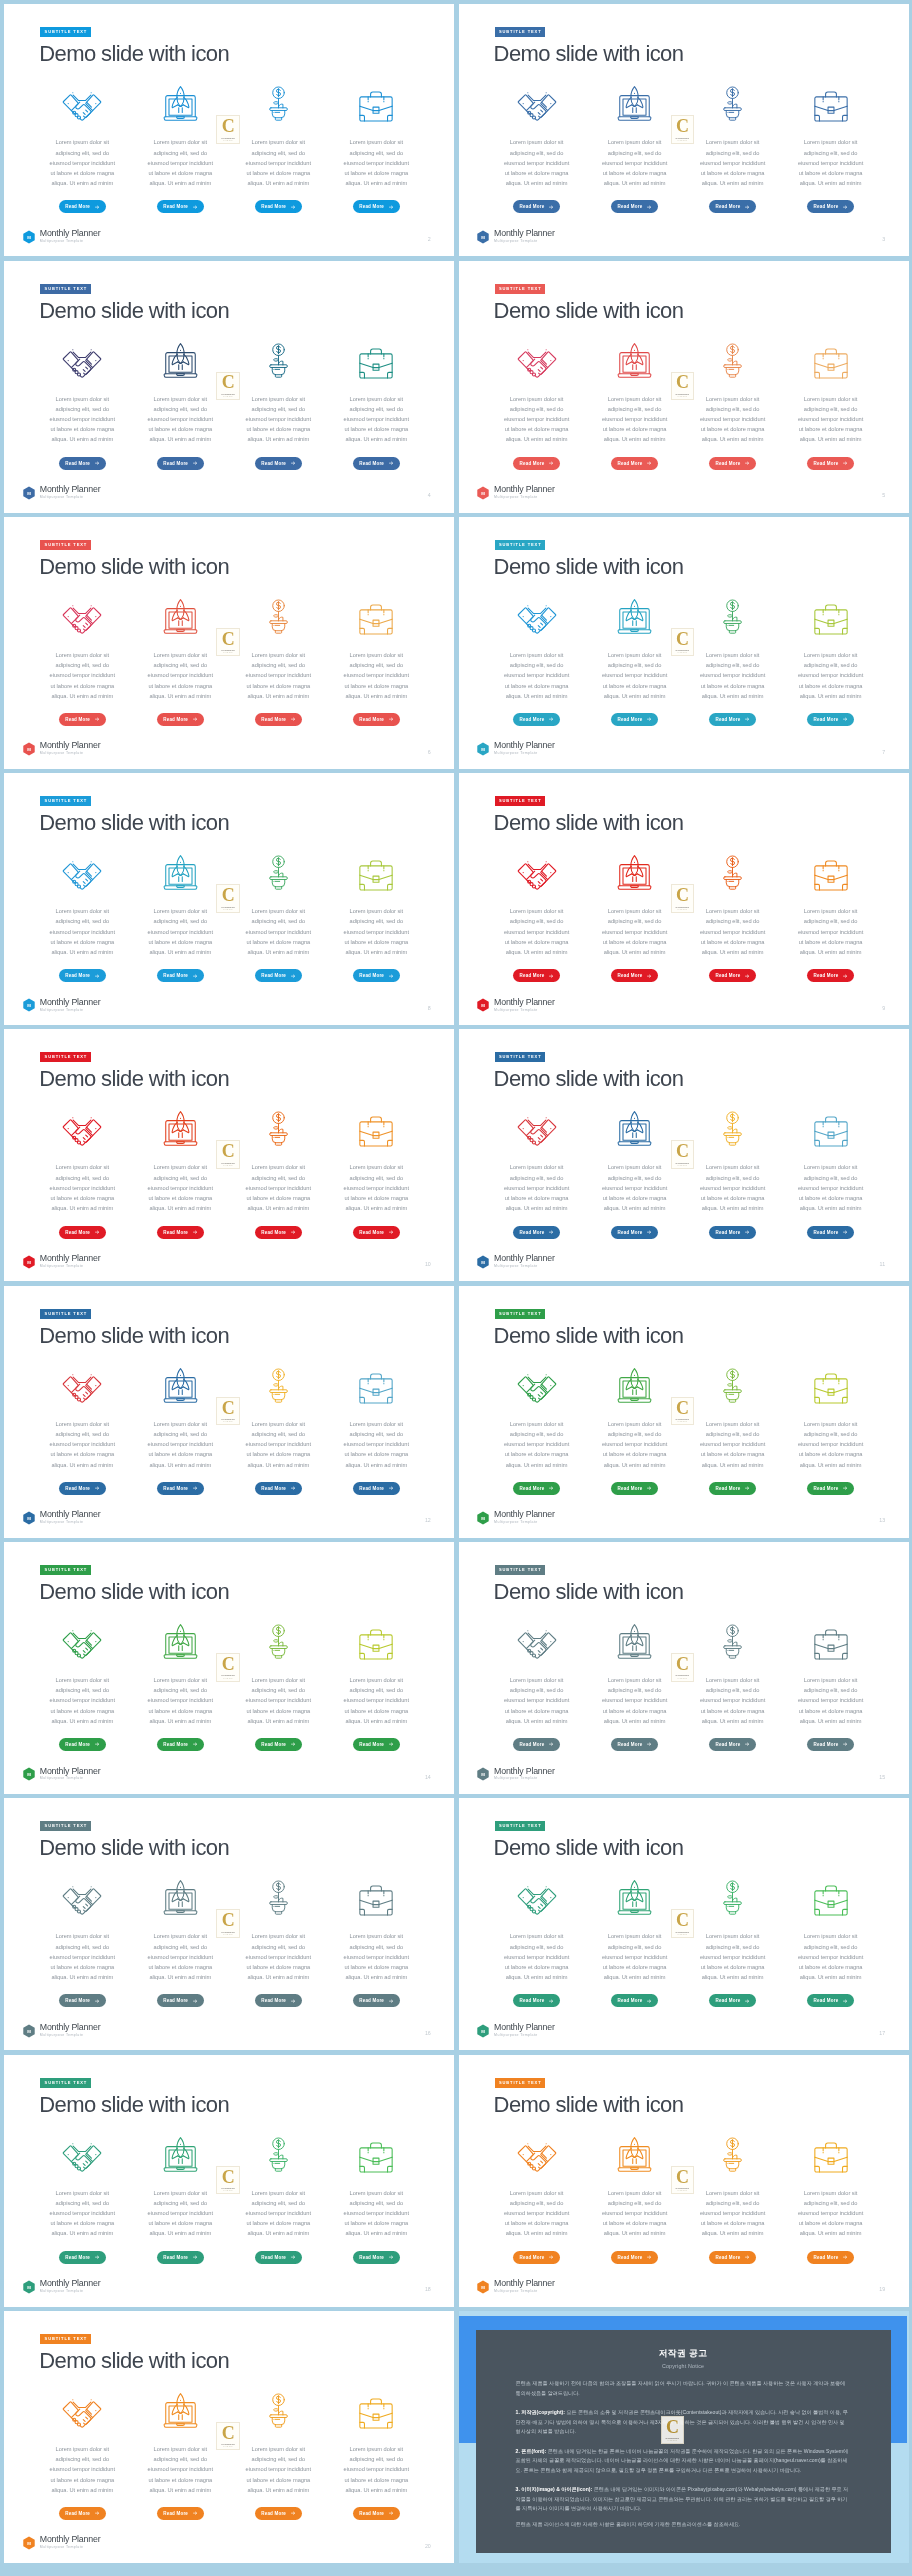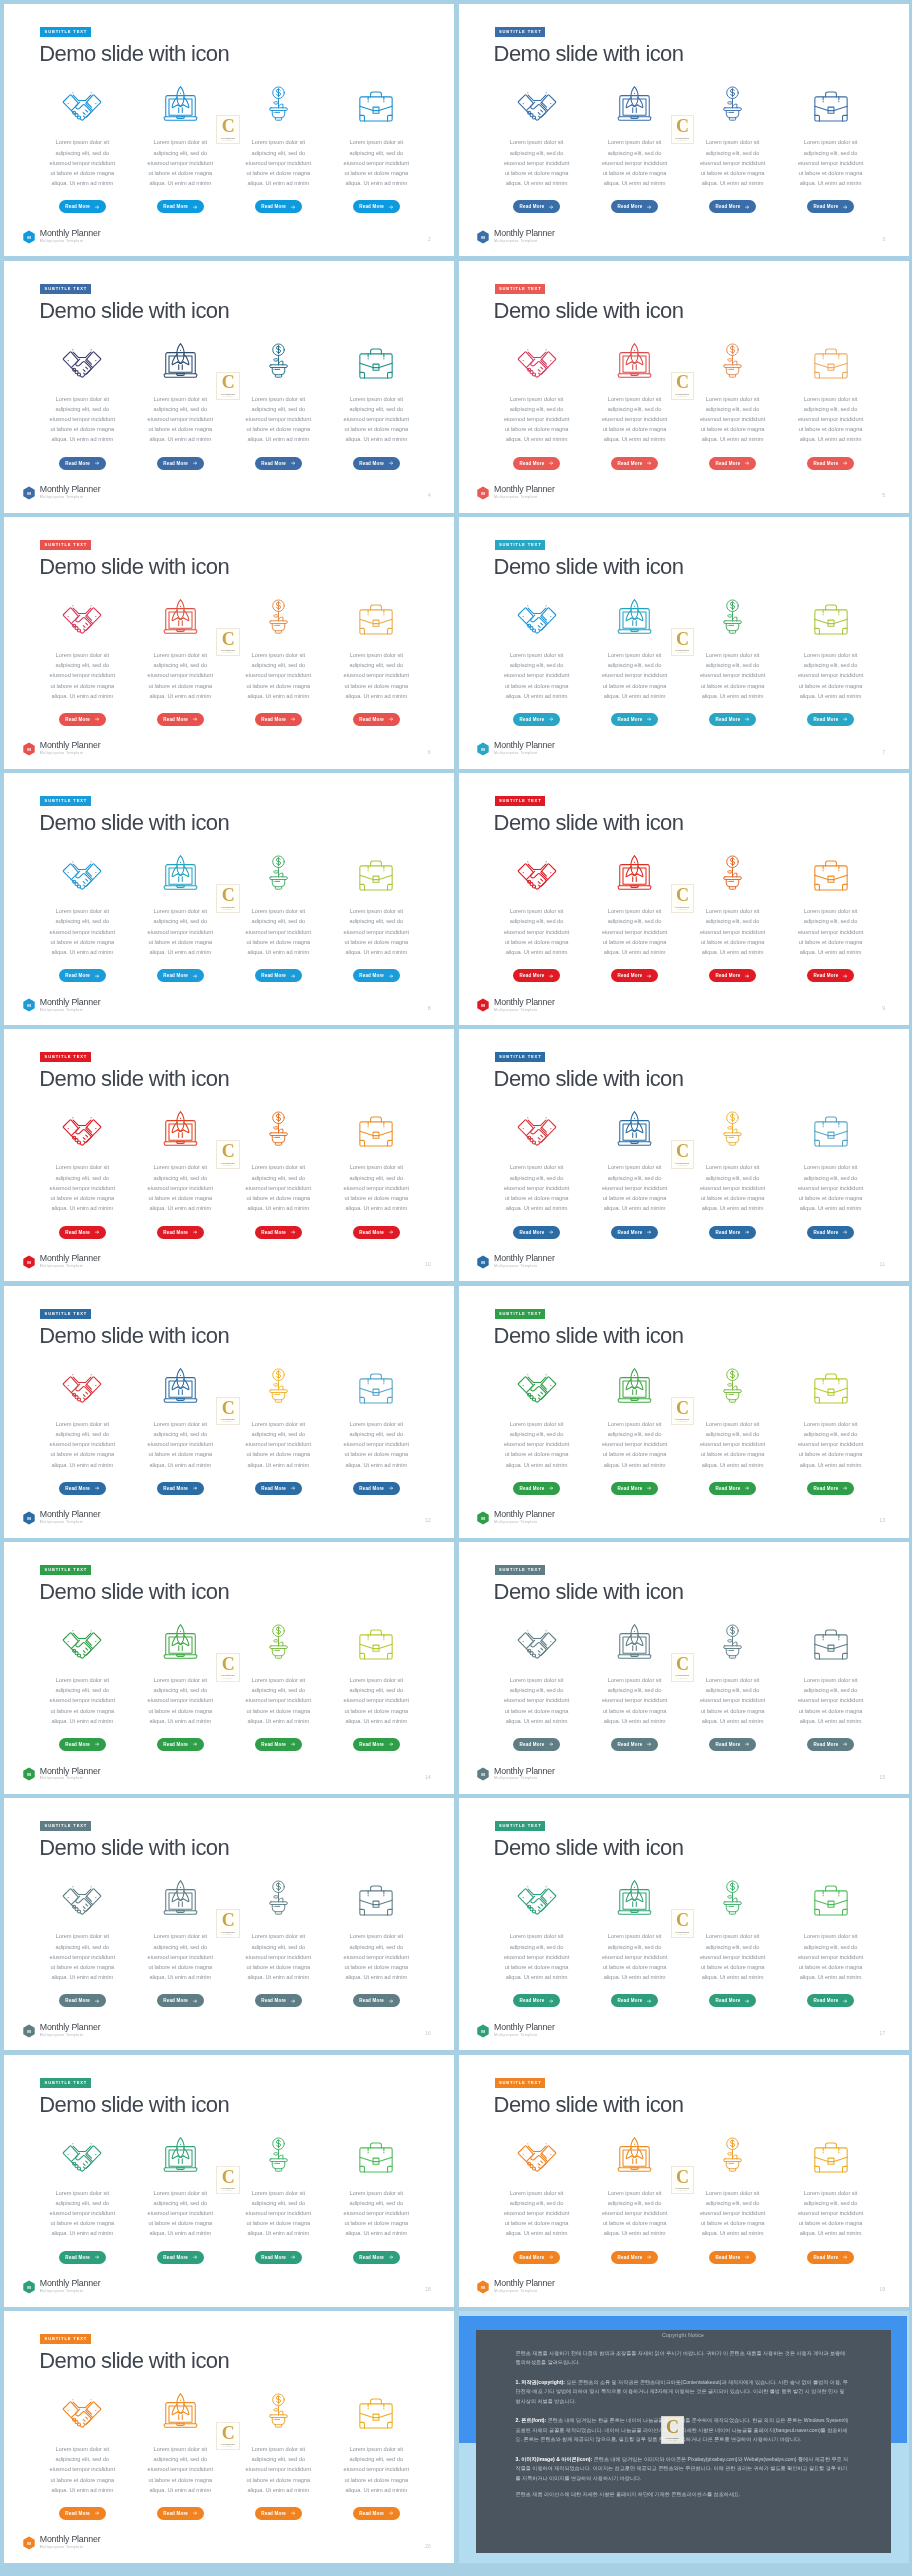--- a/index.html
+++ b/index.html
@@ -3270,20 +3270,21 @@
       <div class="brand">
         <div class="b1">Monthly Planner</div>
         <div class="b2">Multipurpose  Template</div>
       </div>
     </div>
     <div class="pagenum">20</div>
   </div>
   <div class="cp">
     <div class="bluebox"></div>
     <div class="inner">
+      <h2>저작권 공고</h2>
       <div class="sub">Copyright Notice</div>
       <div class="para p1">콘텐츠 제품을 사용하기 전에 다음의 합의과 조장들을 자세히 읽어 주시기 바랍니다. 귀하가 이 콘텐츠 제품을 사용하는 것은 사용자 계약과 보증에 동의하셨음을 알려드립니다.</div>
       <div class="para pN"><b>1. 저작권(copyright):</b><span> 모든 콘텐츠의 소유 및 저작권은 콘텐츠테이크아웃(Contentstakeout)과 제작자에게 있습니다. 사전 승낙 없이 불법적 이용, 무단전재·배포 기타 방법에 의하여 명시 목적으로 이용하거나 제3자에게 이용하는 것은 금지되어 있습니다. 이러한 불법 행위 발건 시 엄격한 민사 및 형사상의 처벌을 받습니다.</span></div>
       <div class="para pN"><b>2. 폰트(font):</b><span> 콘텐츠 내에 담겨있는 한글 폰트는 네이버 나눔글꼴의 저작권을 준수하여 제작되었습니다. 한글 외의 모든 폰트는 Windows System에 포함된 자체의 글꼴로 제작되었습니다. 네이버 나눔글꼴 라이선스에 대한 자세한 사항은 네이버 나눔글꼴 홈페이지(hangeul.naver.com)를 참조하세요. 폰트는 콘텐츠와 함께 제공되지 않으므로, 필요할 경우 정품 폰트를 구입하거나 다른 폰트로 변경하여 사용하시기 바랍니다.</span></div>
       <div class="para pN"><b>3. 이미지(image) &amp; 아이콘(icon):</b><span> 콘텐츠 내에 담겨있는 이미지와 아이콘은 Pixabay(pixabay.com)와 Webalys(webalys.com) 등에서 제공한 무료 저작물을 이용하여 제작되었습니다. 이미지는 참고로만 제공되고 콘텐츠와는 무관합니다. 이에 관한 권리는 귀하가 별도로 확인하고 필요할 경우 하기를 지득하거나 이미지를 변경하여 사용하시기 바랍니다.</span></div>
       <div class="para pF">콘텐츠 제품 라이선스에 대한 자세한 사항은 홈페이지 하단에 기재한 콘텐츠라이센스를 참조하세요.</div>
     </div>
 <div class="wm">
   <div class="c">C</div>
   <div class="t1">CONTENTS</div>

